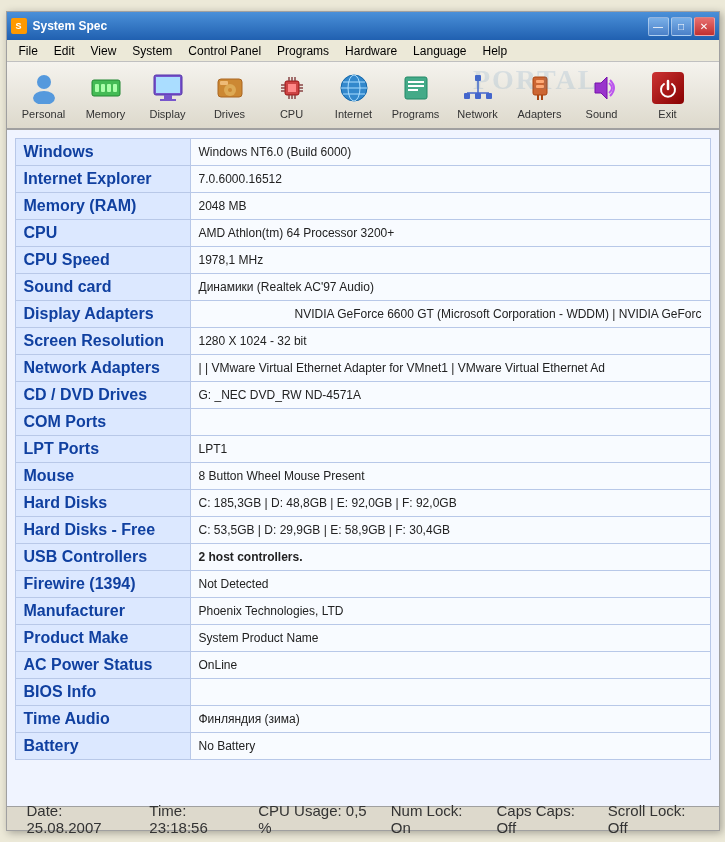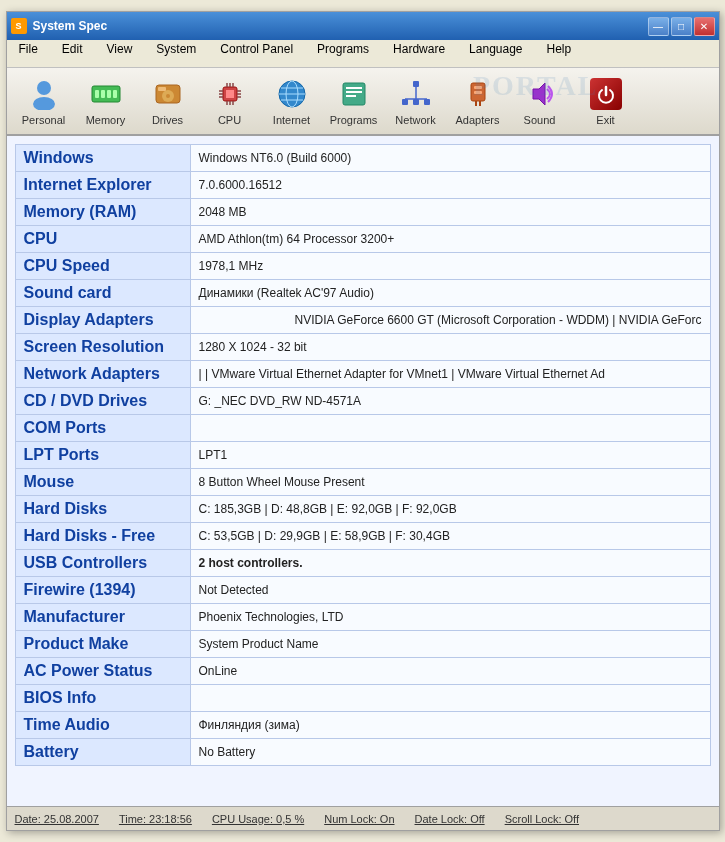--- a/index.html
+++ b/index.html
@@ -62,26 +62,26 @@
       justify-content: center;
       cursor: pointer;
       border-radius: 2px;
     }
     .tb-btn.close-btn {
       background: linear-gradient(to bottom, #e87070, #c03030);
     }
     
     .menu-bar {
       background: #ece9d8;
-      height: 28px;
-      display: flex;
+      height: 22px;
+      display: flex;
+      align-items: center;
       padding: 0 4px;
       border-bottom: 1px solid #c0c0c0;
       flex-shrink: 0;
-      gap: 8px;
     }
     .menu-item {
       padding: 2px 8px;
       font-size: 12px;
       color: #000;
       cursor: pointer;
     }
     
     .toolbar {
       background: linear-gradient(to bottom, #f5f3ee, #ddd9cc);
@@ -180,26 +180,25 @@
       background: #c0c0c0;
       border: 1px solid #a0a0a0;
     }
     
     .status-bar {
       height: 24px;
       background: #ddd9cc;
       border-top: 1px solid #a0a0a0;
       display: flex;
       align-items: center;
-      padding: 0 8px;
-      font-size: 11px;
+      padding: 0 20px;
+      font-size: 15px;
       color: #333;
       flex-shrink: 0;
       gap: 20px;
-      text-decoration: underline;
     }
     .status-item {
       display: flex;
       align-items: center;
       gap: 2px;
     }
     
     .icon-personal { color: #4488cc; }
   </style>
 </head>
@@ -245,20 +244,31 @@
       <div class="tb-icon">
         <svg width="32" height="28" viewBox="0 0 32 28">
             <rect x="2" y="6" width="28" height="16" rx="2" fill="#44bb55" stroke="#228833" stroke-width="1"></rect>
             <rect x="5" y="10" width="4" height="8" rx="1" fill="#aaffaa"></rect>
             <rect x="11" y="10" width="4" height="8" rx="1" fill="#aaffaa"></rect>
             <rect x="17" y="10" width="4" height="8" rx="1" fill="#aaffaa"></rect>
             <rect x="23" y="10" width="4" height="8" rx="1" fill="#aaffaa"></rect>
           </svg>
       </div>
       <span class="tb-label">Memory</span>
+    </div>
+    <div class="toolbar-btn">
+      <div class="tb-icon">
+        <svg width="32" height="30" viewBox="0 0 32 30">
+            <rect x="2" y="2" width="28" height="20" rx="2" fill="#7755cc" stroke="#5533aa" stroke-width="1"></rect>
+            <rect x="4" y="4" width="24" height="16" fill="#aaddff"></rect>
+            <rect x="12" y="22" width="8" height="4" fill="#7755cc"></rect>
+            <rect x="8" y="26" width="16" height="2" fill="#7755cc"></rect>
+          </svg>
+      </div>
+      <span class="tb-label">Display</span>
     </div>
     <div class="toolbar-btn">
       <div class="tb-icon">
         <svg width="32" height="30" viewBox="0 0 32 30">
             <rect x="4" y="6" width="24" height="18" rx="3" fill="#cc8833" stroke="#aa6622" stroke-width="1"></rect>
             <ellipse cx="16" cy="17" rx="6" ry="6" fill="#ddaa55"></ellipse>
             <ellipse cx="16" cy="17" rx="2" ry="2" fill="#cc8833"></ellipse>
             <rect x="6" y="8" width="8" height="4" rx="1" fill="#eebb77"></rect>
           </svg>
       </div>
@@ -456,16 +466,16 @@
           </tbody>
       </table>
     </div>
   </div>
 
   <div class="status-bar">
     <span class="status-item">Date: 25.08.2007</span>
     <span class="status-item">Time: 23:18:56</span>
     <span class="status-item">CPU Usage: 0,5 %</span>
     <span class="status-item">Num Lock: On</span>
-    <span class="status-item">Date Lock: Off</span>
+    <span class="status-item">Caps Caps: Off</span>
     <span class="status-item">Scroll Lock: Off</span>
   </div>
 </div>
 
 </body></html>

